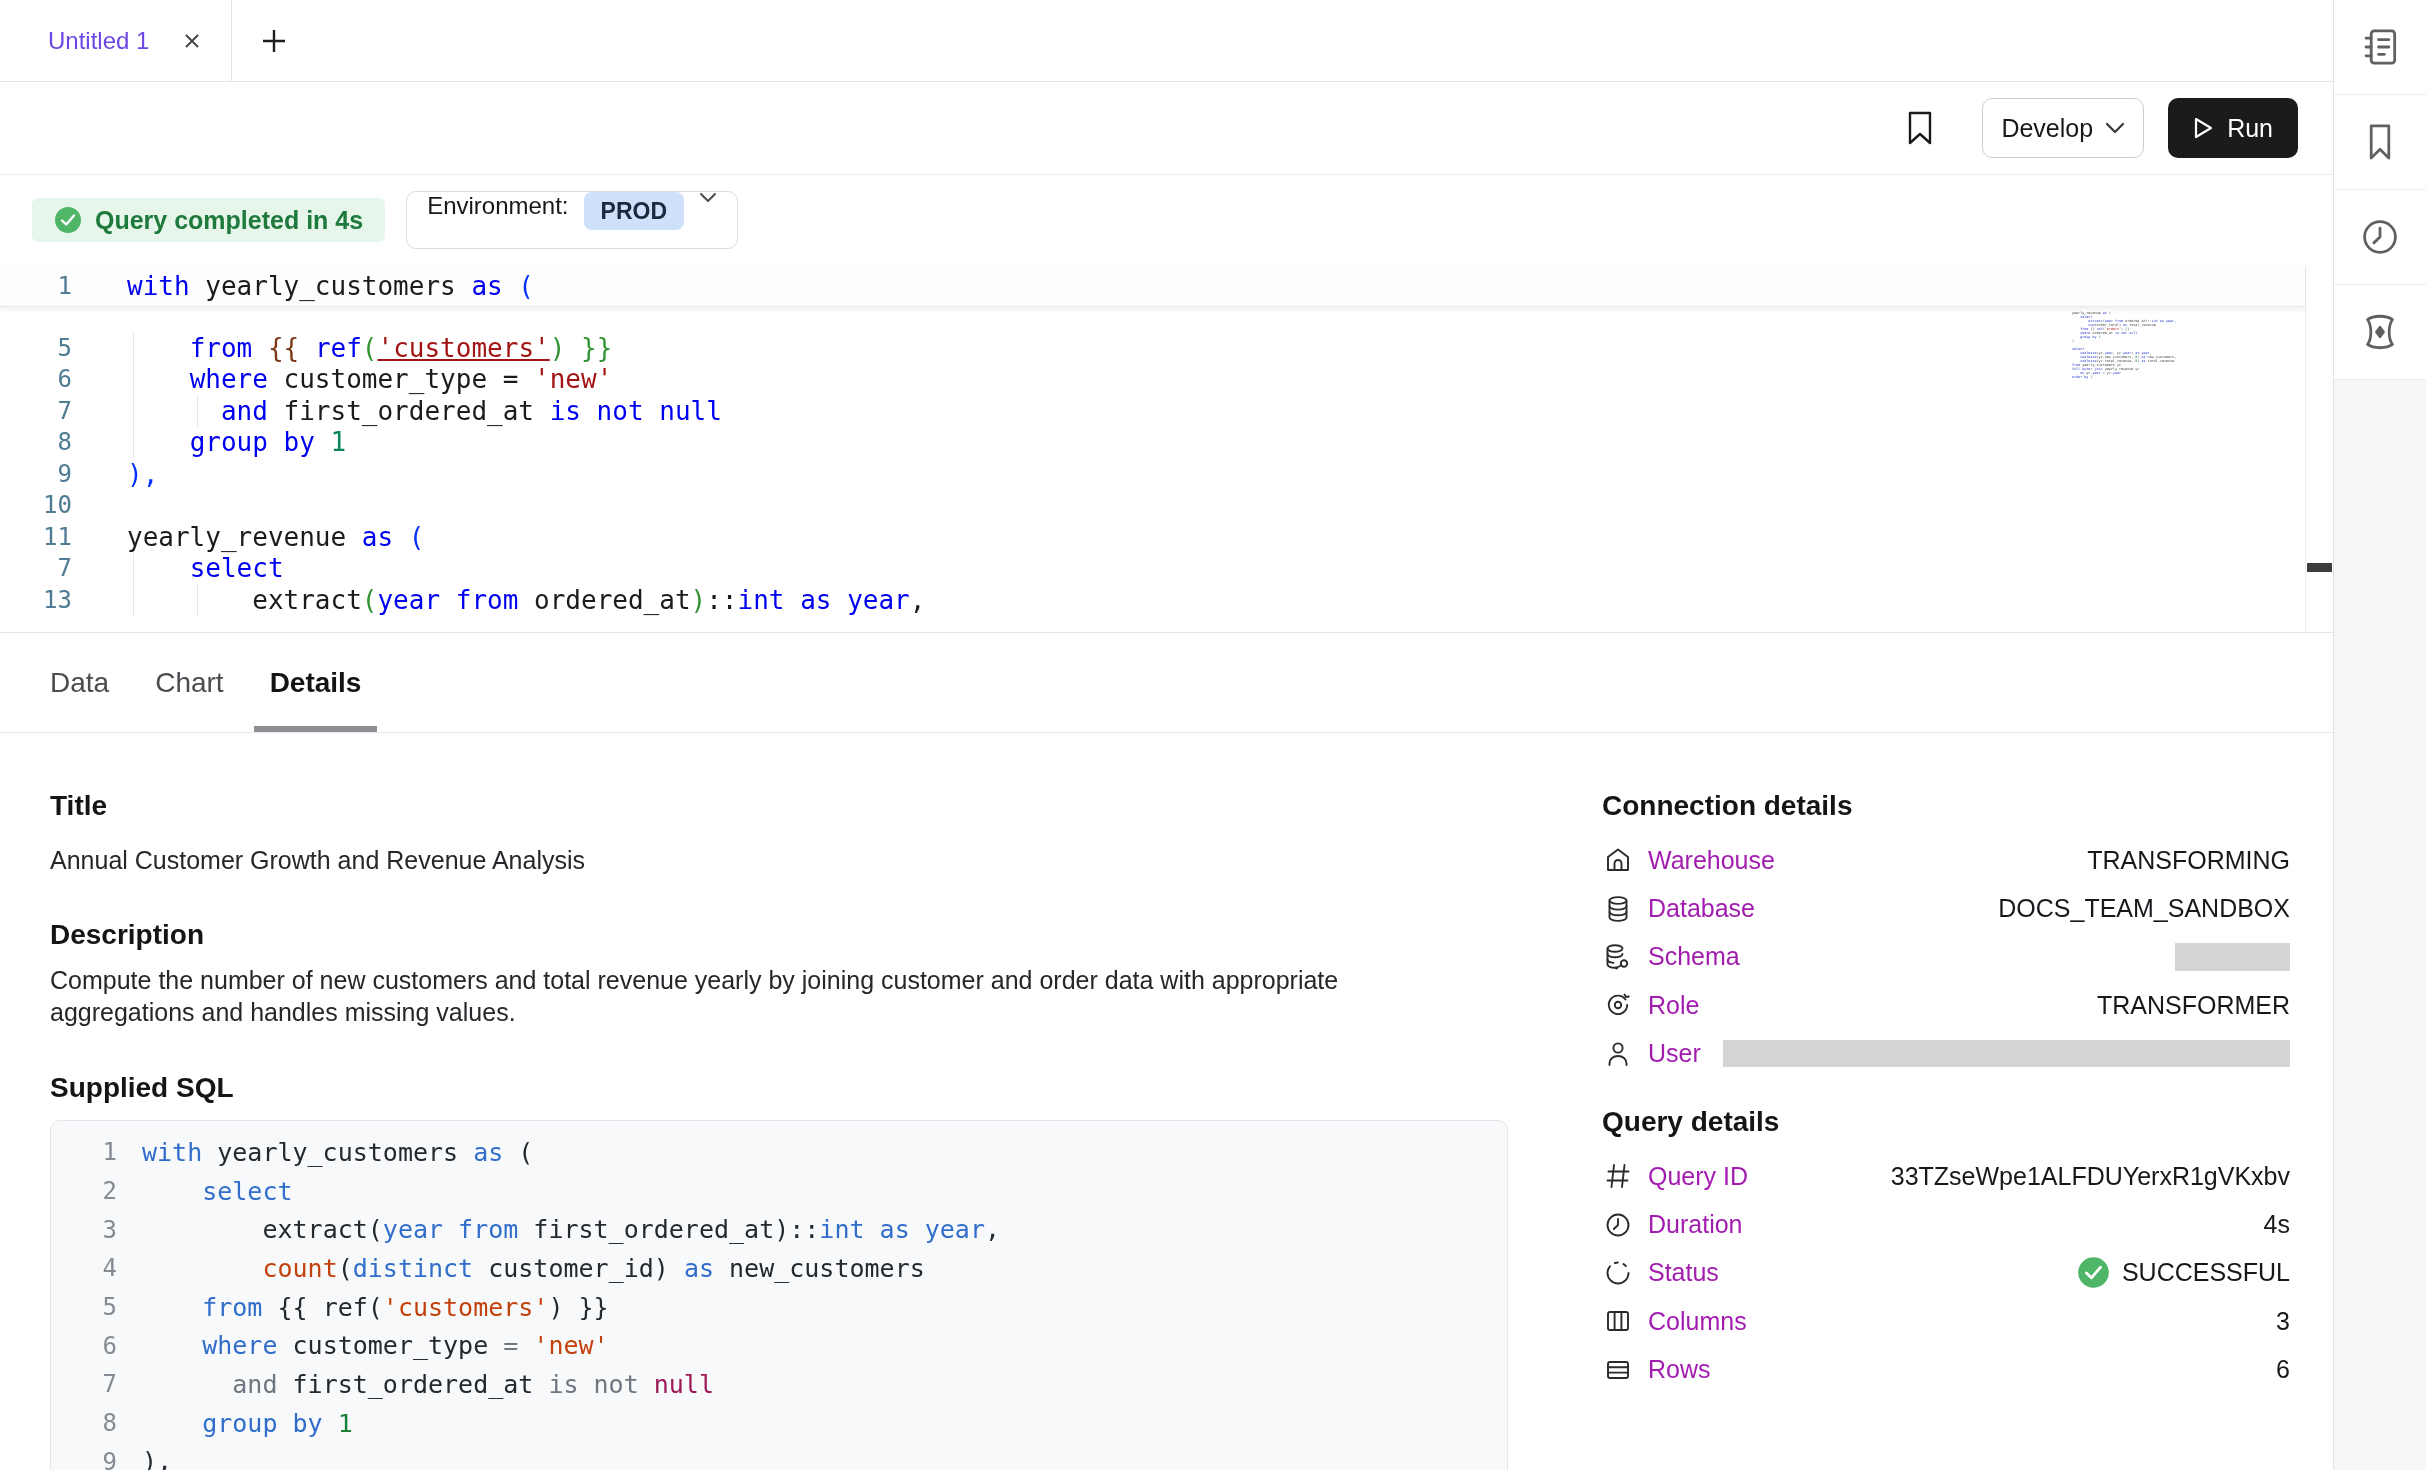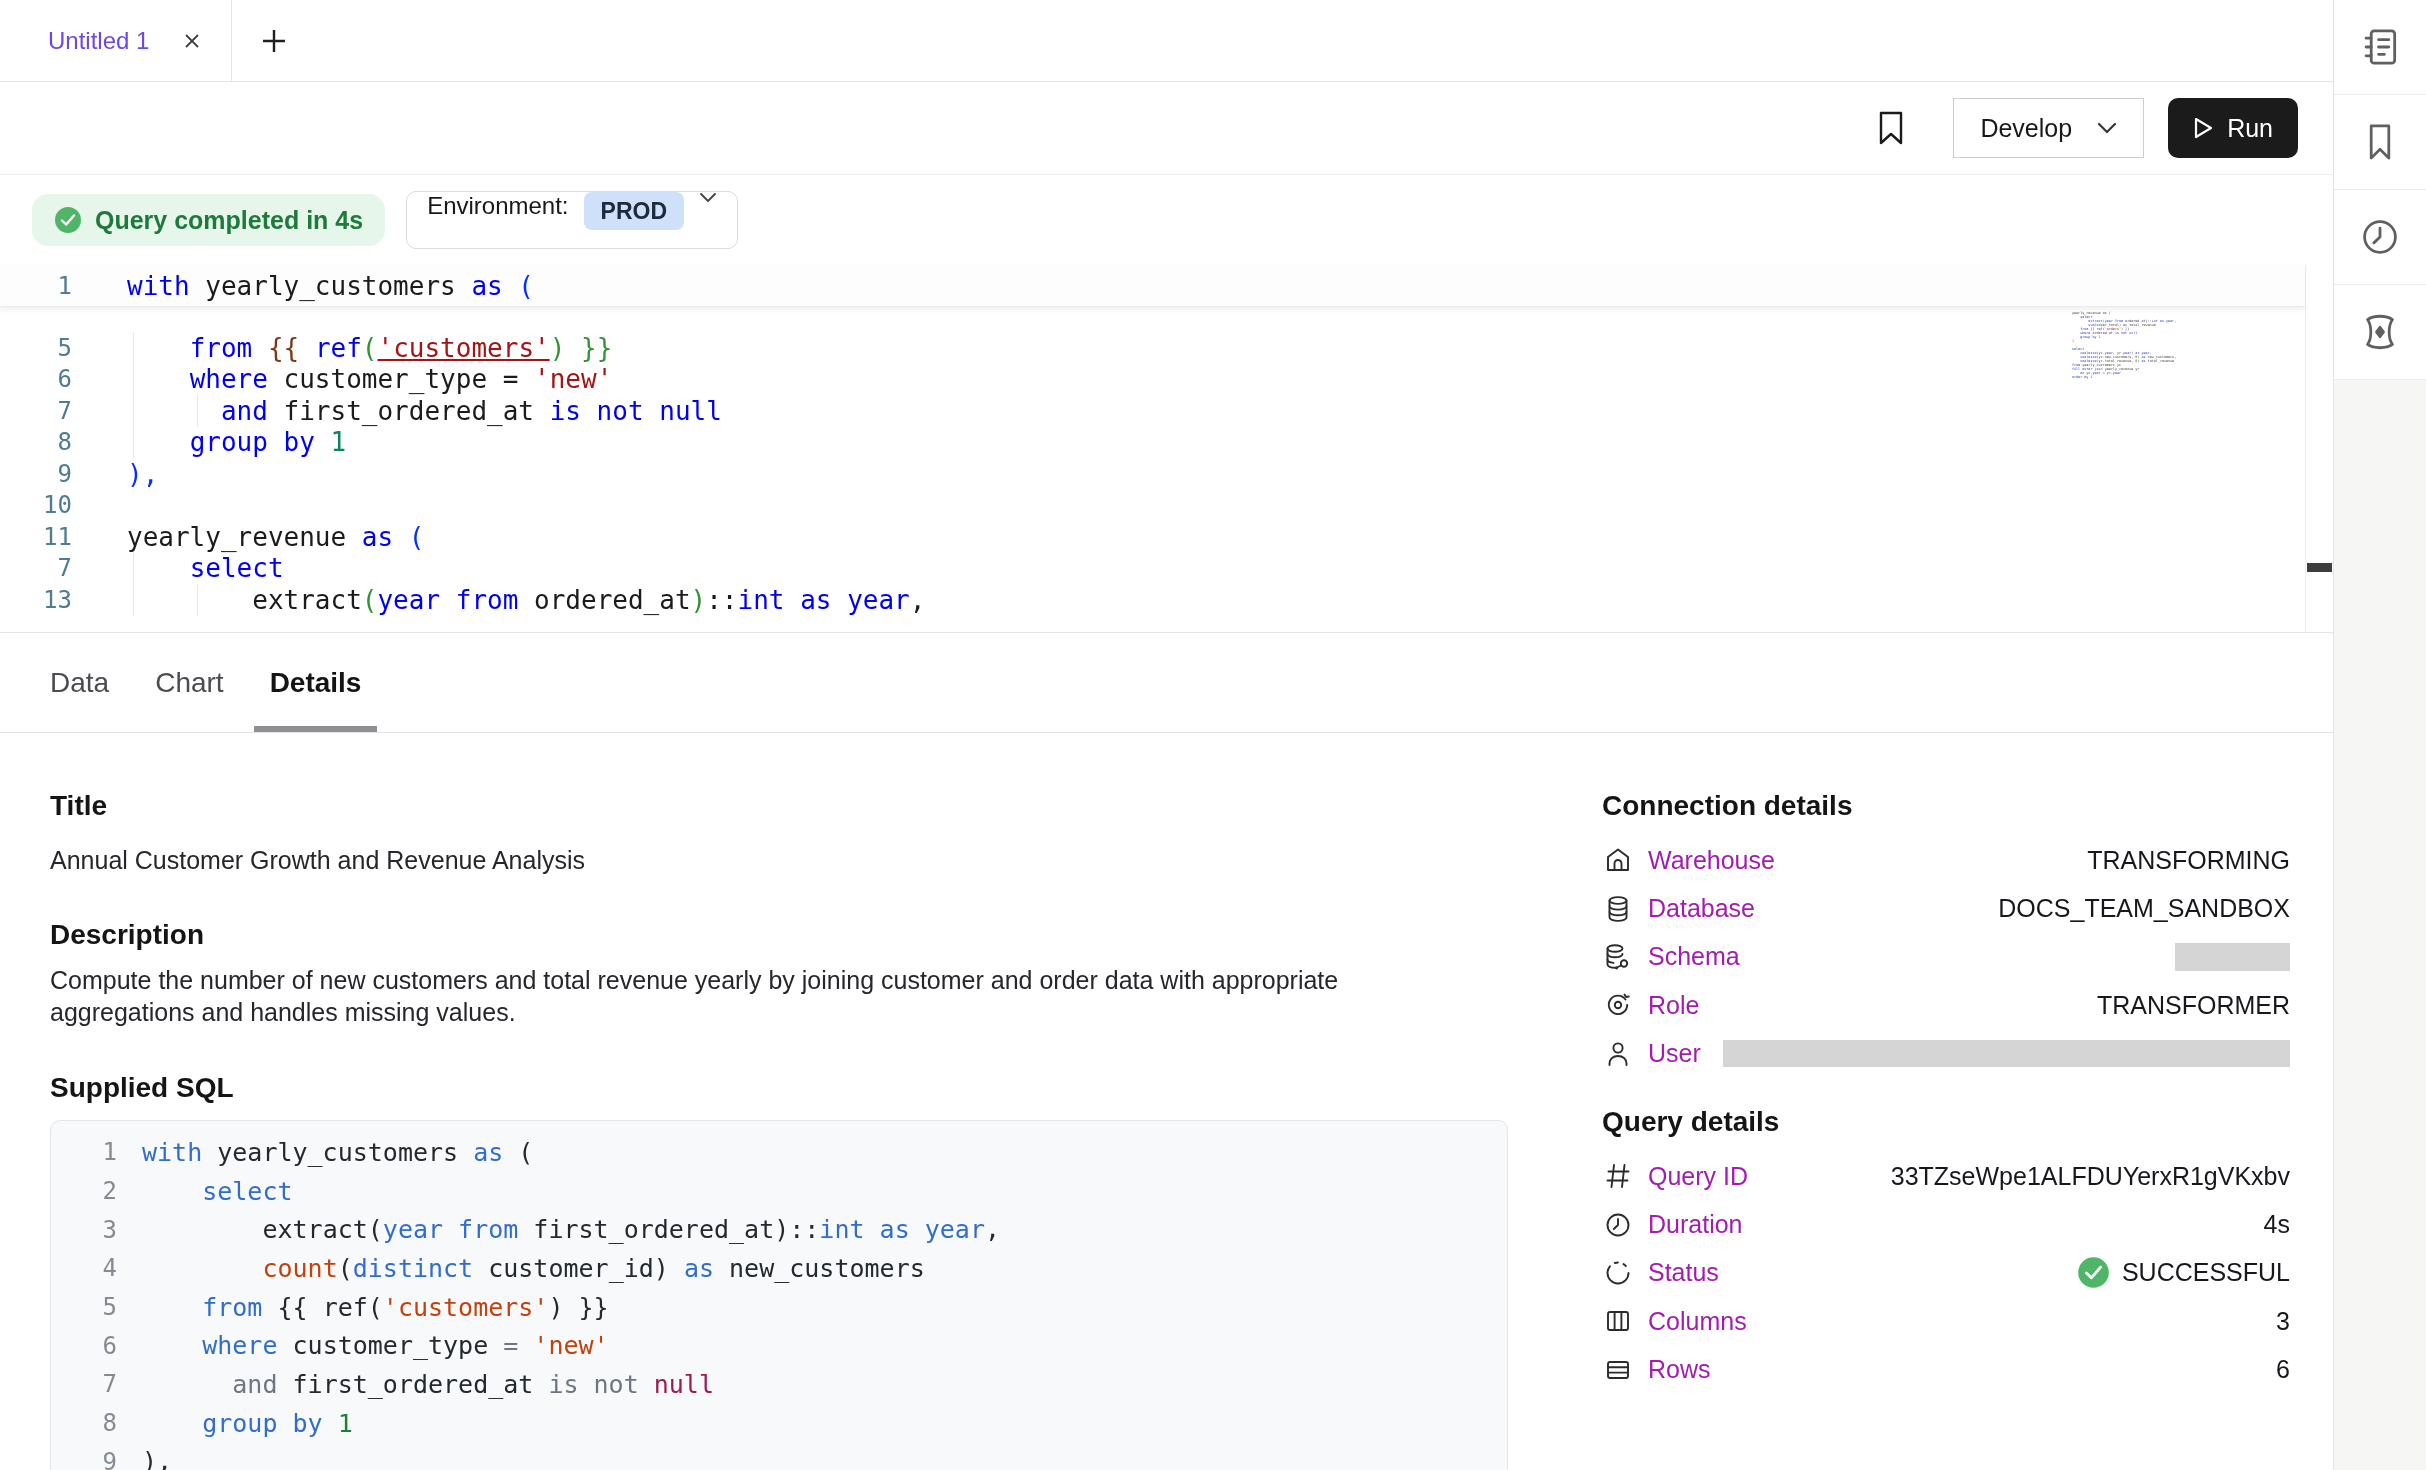--- a/index.html
+++ b/index.html
@@ -10,26 +10,26 @@
 
   
   .tabbar { height:82px; border-bottom:1px solid #e4e4e7; display:flex; align-items:stretch; }
   .doc-tab { display:flex; align-items:center; gap:32px; padding:0 28px 0 48px; border-right:1px solid #e4e4e7; cursor:pointer; }
   .doc-tab-label { font-size:24px; font-weight:500; color:#6c47e5; }
   .new-tab-btn { display:flex; align-items:center; justify-content:center; width:84px; cursor:pointer; }
 
   
   .toolbar { height:93px; border-bottom:1px solid #ededed; display:flex; align-items:center; justify-content:flex-end; padding-right:35px; }
   .bookmark-btn { margin-right:48px; display:flex; cursor:pointer; }
-  .develop-btn { height:60px; border:1.5px solid #cdcdcd; border-radius:0; background:#fff; display:flex; align-items:center; gap:25px; padding:0 26px; font-size:25px; color:#18181b; margin-right:24px; cursor:pointer; }
+  .develop-btn { height:60px; border:1.5px solid #cdcdcd; border-radius:10px; background:#fff; display:flex; align-items:center; gap:12px; padding:0 18px; font-size:25px; color:#18181b; margin-right:24px; cursor:pointer; }
   .run-btn { height:60px; border-radius:10px; background:#1b1b1b; color:#fff; display:flex; align-items:center; gap:13px; padding:0 25px; font-size:25px; cursor:pointer; }
 
   
   .statusrow { height:90px; display:flex; align-items:center; padding-left:32px; gap:21px; }
-  .status-pill { height:52px; background:#e7f6ea; border-radius:16px; display:flex; align-items:center; gap:13px; padding:0 22px; }
+  .status-pill { height:44px; background:#e7f6ea; border-radius:6px; display:flex; align-items:center; gap:13px; padding:0 22px; }
   .status-pill span { font-size:25px; font-weight:600; color:#1e7a3c; }
   .env-select { height:58px; background:#fff; border:1.5px solid #dcdcdc; border-radius:10px; display:flex; align-items:flex-start; gap:15px; padding:0 20px; cursor:pointer; }
   .env-label { font-size:24px; color:#18181b; }
   .env-pill { height:38px; background:#cfe0fa; border-radius:8px; display:flex; align-items:center; padding:0 17px; font-size:23px; font-weight:600; color:#1d2a3d; }
 
   
   .editor { position:relative; height:368px; border-bottom:1px solid #e4e4e7; font-family:"DejaVu Sans Mono", monospace; font-size:26px; overflow:hidden; }
   .ed-row { position:relative; height:31.5px; display:flex; align-items:center; white-space:pre; }
   .ed-ln { width:72px; text-align:right; font-size:24px; color:#4f7b93; flex:none; }
   .ed-code { margin-left:55px; color:#1b1b1b; }

